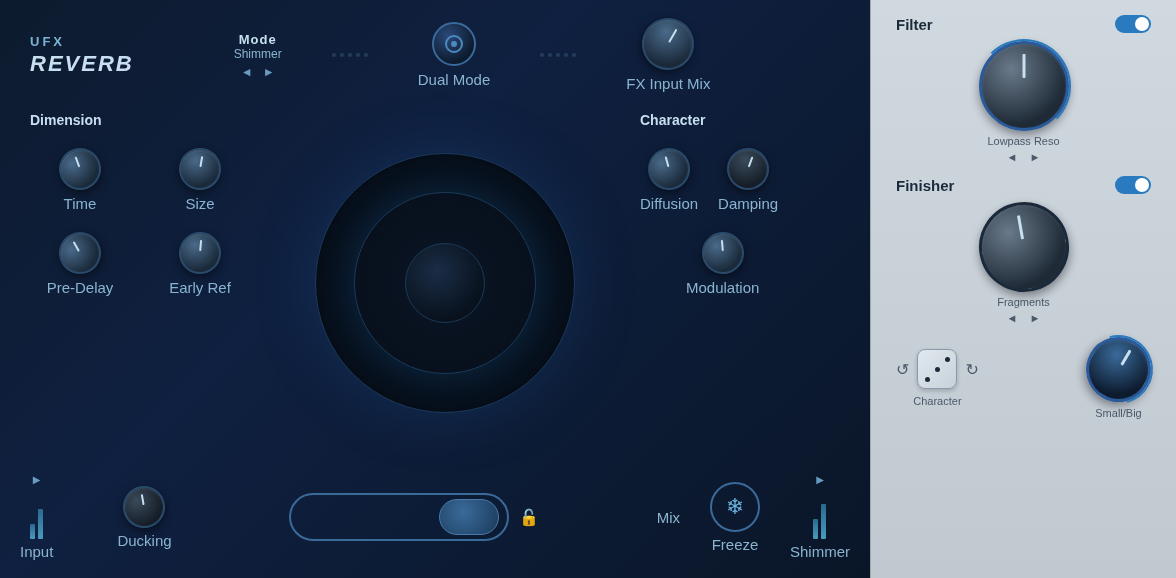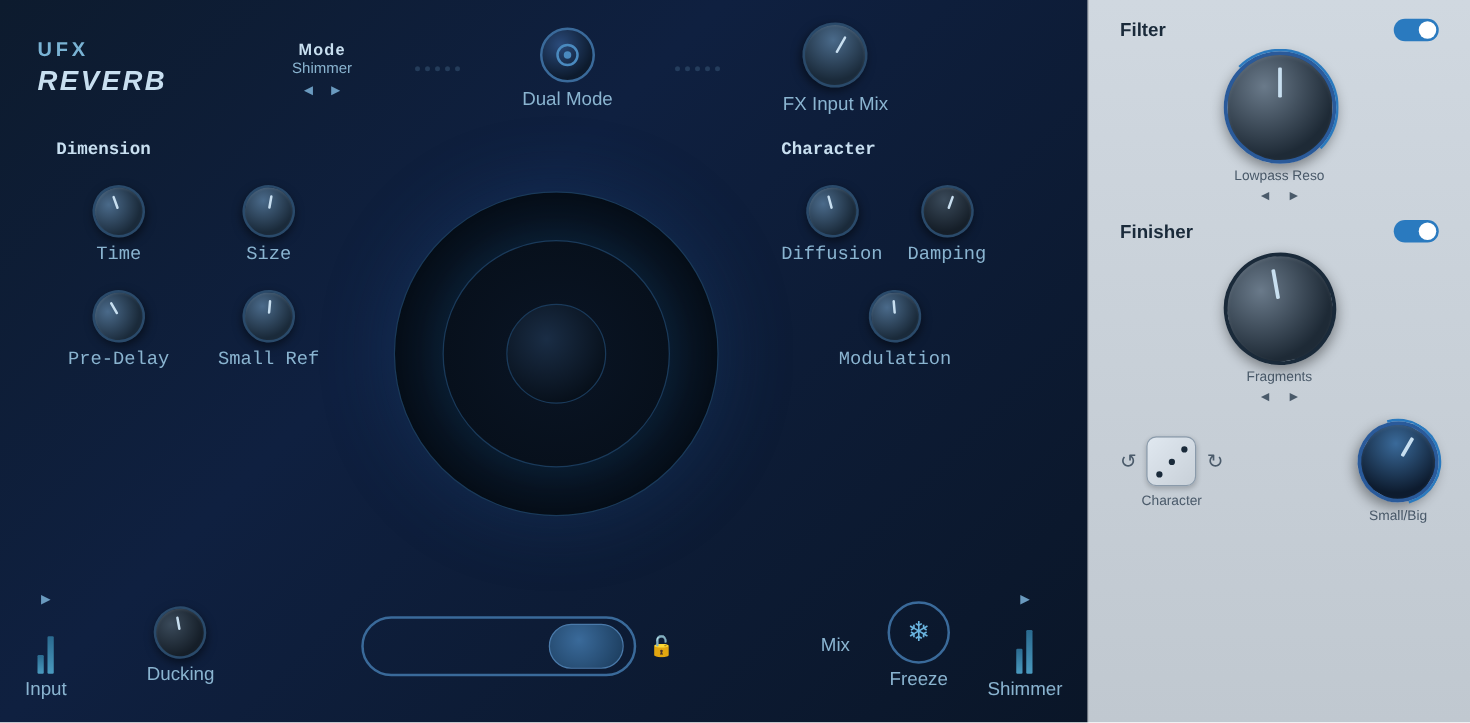--- a/index.html
+++ b/index.html
@@ -30,21 +30,21 @@
     }
 
     .logo-area {
       display: flex;
       flex-direction: column;
       align-items: flex-start;
     }
 
     .logo-ufx {
       color: #7ab3d4;
-      font-size: 16px;
+      font-size: 13px;
       font-weight: 600;
       letter-spacing: 3px;
       margin-bottom: 2px;
     }
 
     .logo-reverb {
       color: #c8dff0;
       font-size: 22px;
       font-weight: 900;
       letter-spacing: 2px;
@@ -154,22 +154,21 @@
       position: absolute;
       top: 50%;
       left: 50%;
       transform: translate(-50%, -50%);
     }
 
     
     .main-content {
       display: flex;
       flex: 1;
-      padding: 0 45px;
-      font-family: Liberation Mono, monospace;
+      padding: 0 30px;
     }
 
     
     .dimension-section {
       width: 220px;
       display: flex;
       flex-direction: column;
     }
 
     .section-title {
@@ -575,21 +574,21 @@
           <span class="knob-label">Size</span>
         </div>
 
         <div class="knob-with-label">
           <div class="knob size-sm" style="transform: rotate(-30deg);"></div>
           <span class="knob-label">Pre-Delay</span>
         </div>
 
         <div class="knob-with-label">
           <div class="knob size-sm" style="transform: rotate(5deg);"></div>
-          <span class="knob-label">Small Ref</span>
+          <span class="knob-label">Early Ref</span>
         </div>
 
       </div>
     </div>
 
     <div class="center-visual">
       <div class="reverb-disc">
         <div class="reverb-disc-inner"></div>
       </div>
     </div>

